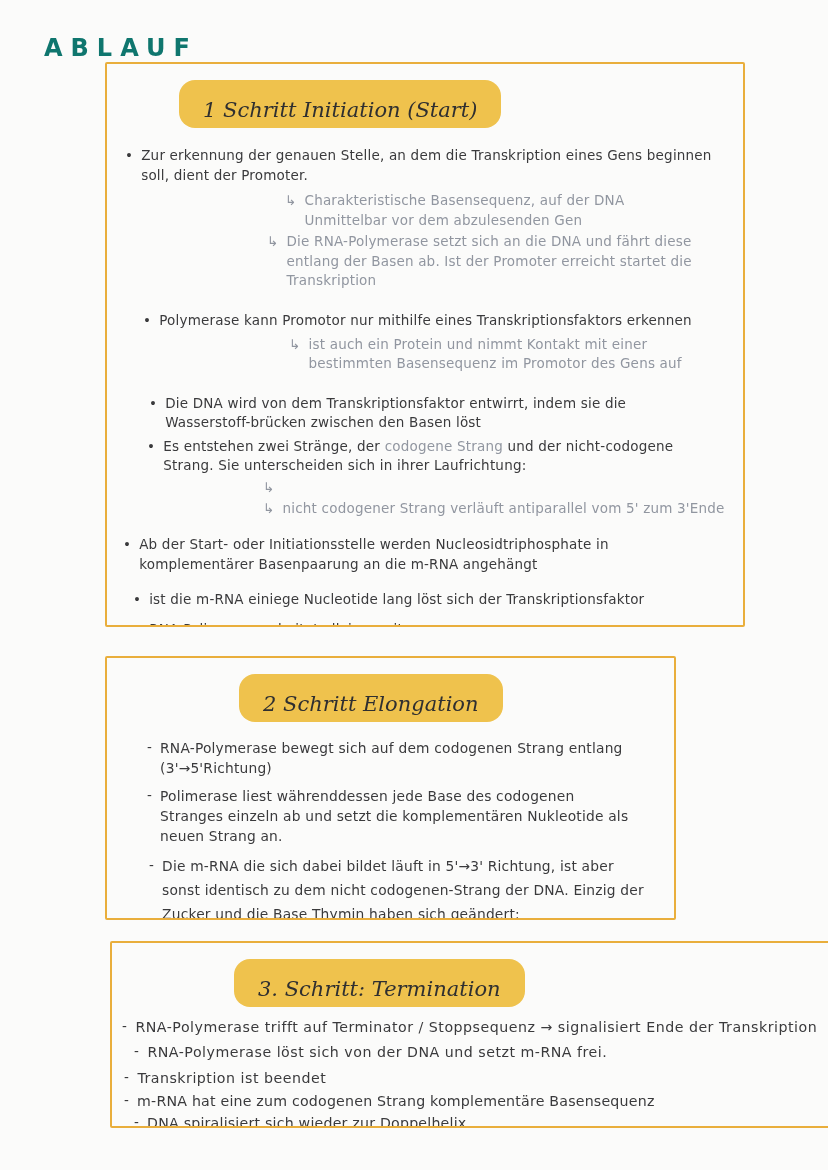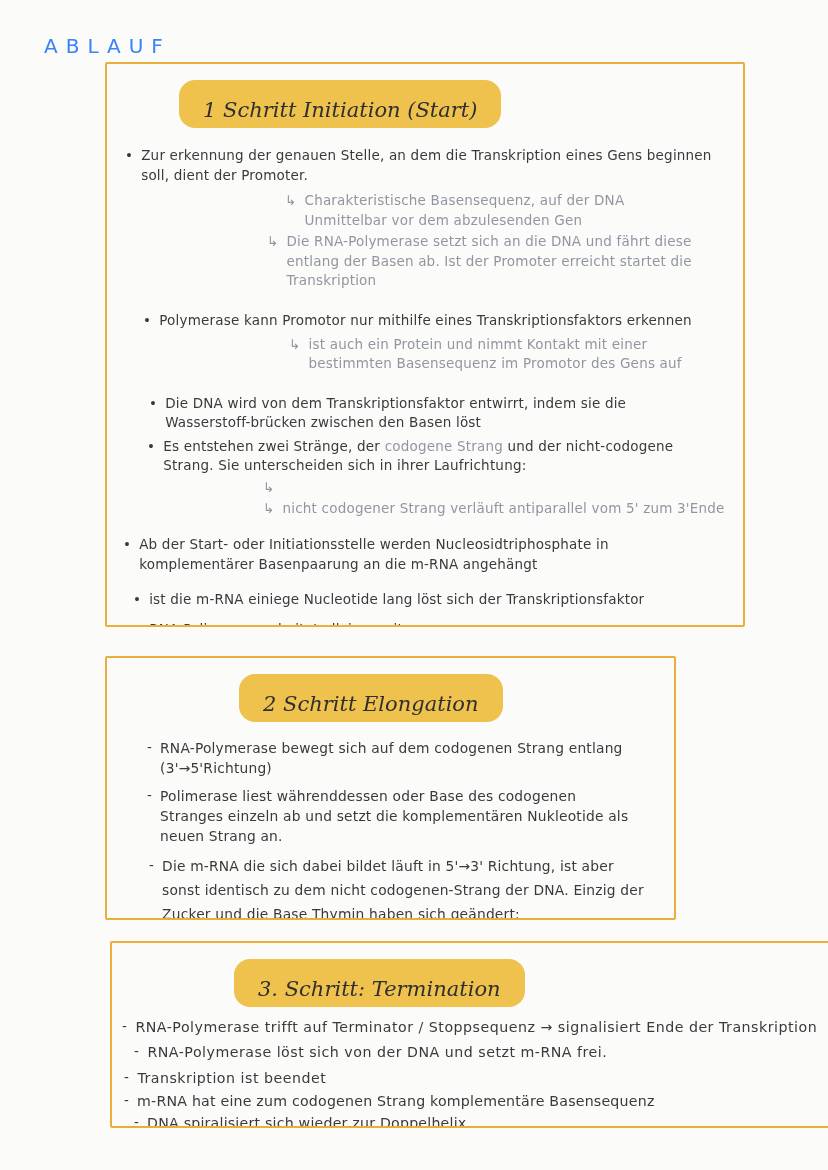--- a/index.html
+++ b/index.html
@@ -14,24 +14,24 @@
   body{
     background:var(--paper);
     font-family:"DejaVu Sans", sans-serif;
     color:var(--ink);
     position:relative;
     overflow:hidden;
   }
   .page-title{
     position:absolute;
     left:44px; top:34px;
-    font-size:20px;
+    font-size:24px;
     letter-spacing:8px;
-    color:#3b82f6;
-    font-weight:400;
+    color:#0f766e;
+    font-weight:700;
   }
   .note-box{
     position:absolute;
     border:2px solid var(--frame);
     border-radius:2px;
     background:transparent;
     overflow:hidden;
   }
   #box1{left:105px; top:62px;  width:640px; height:565px;}
   #box2{left:105px; top:656px; width:571px; height:264px;}
@@ -168,21 +168,21 @@
   <div class="pill-wrap">
     <span class="pill">2 Schritt Elongation</span>
   </div>
 
   <div class="row r-b1">
     <span class="mk">-</span>
     <span class="tx">RNA-Polymerase bewegt sich auf dem codogenen Strang entlang (3'→5'Richtung)</span>
   </div>
   <div class="row r-b2">
     <span class="mk">-</span>
-    <span class="tx">Polimerase liest währenddessen oder Base des codogenen Stranges einzeln ab und setzt die komplementären Nukleotide als neuen Strang an.</span>
+    <span class="tx">Polimerase liest währenddessen jede Base des codogenen Stranges einzeln ab und setzt die komplementären Nukleotide als neuen Strang an.</span>
   </div>
   <div class="row r-b3">
     <span class="mk">-</span>
     <span class="tx">Die m-RNA die sich dabei bildet läuft in 5'→3' Richtung, ist aber sonst identisch zu dem nicht codogenen-Strang der DNA. Einzig der Zucker und die Base Thymin haben sich geändert:</span>
   </div>
   <div class="row r-s1 gray arrow-pair">
     <span class="mk">↳</span>
     <span class="tx"><span>Desoxyribose</span><span class="arr">→</span><span class="to">Ribose</span></span>
   </div>
   <div class="row r-s2 gray arrow-pair">

